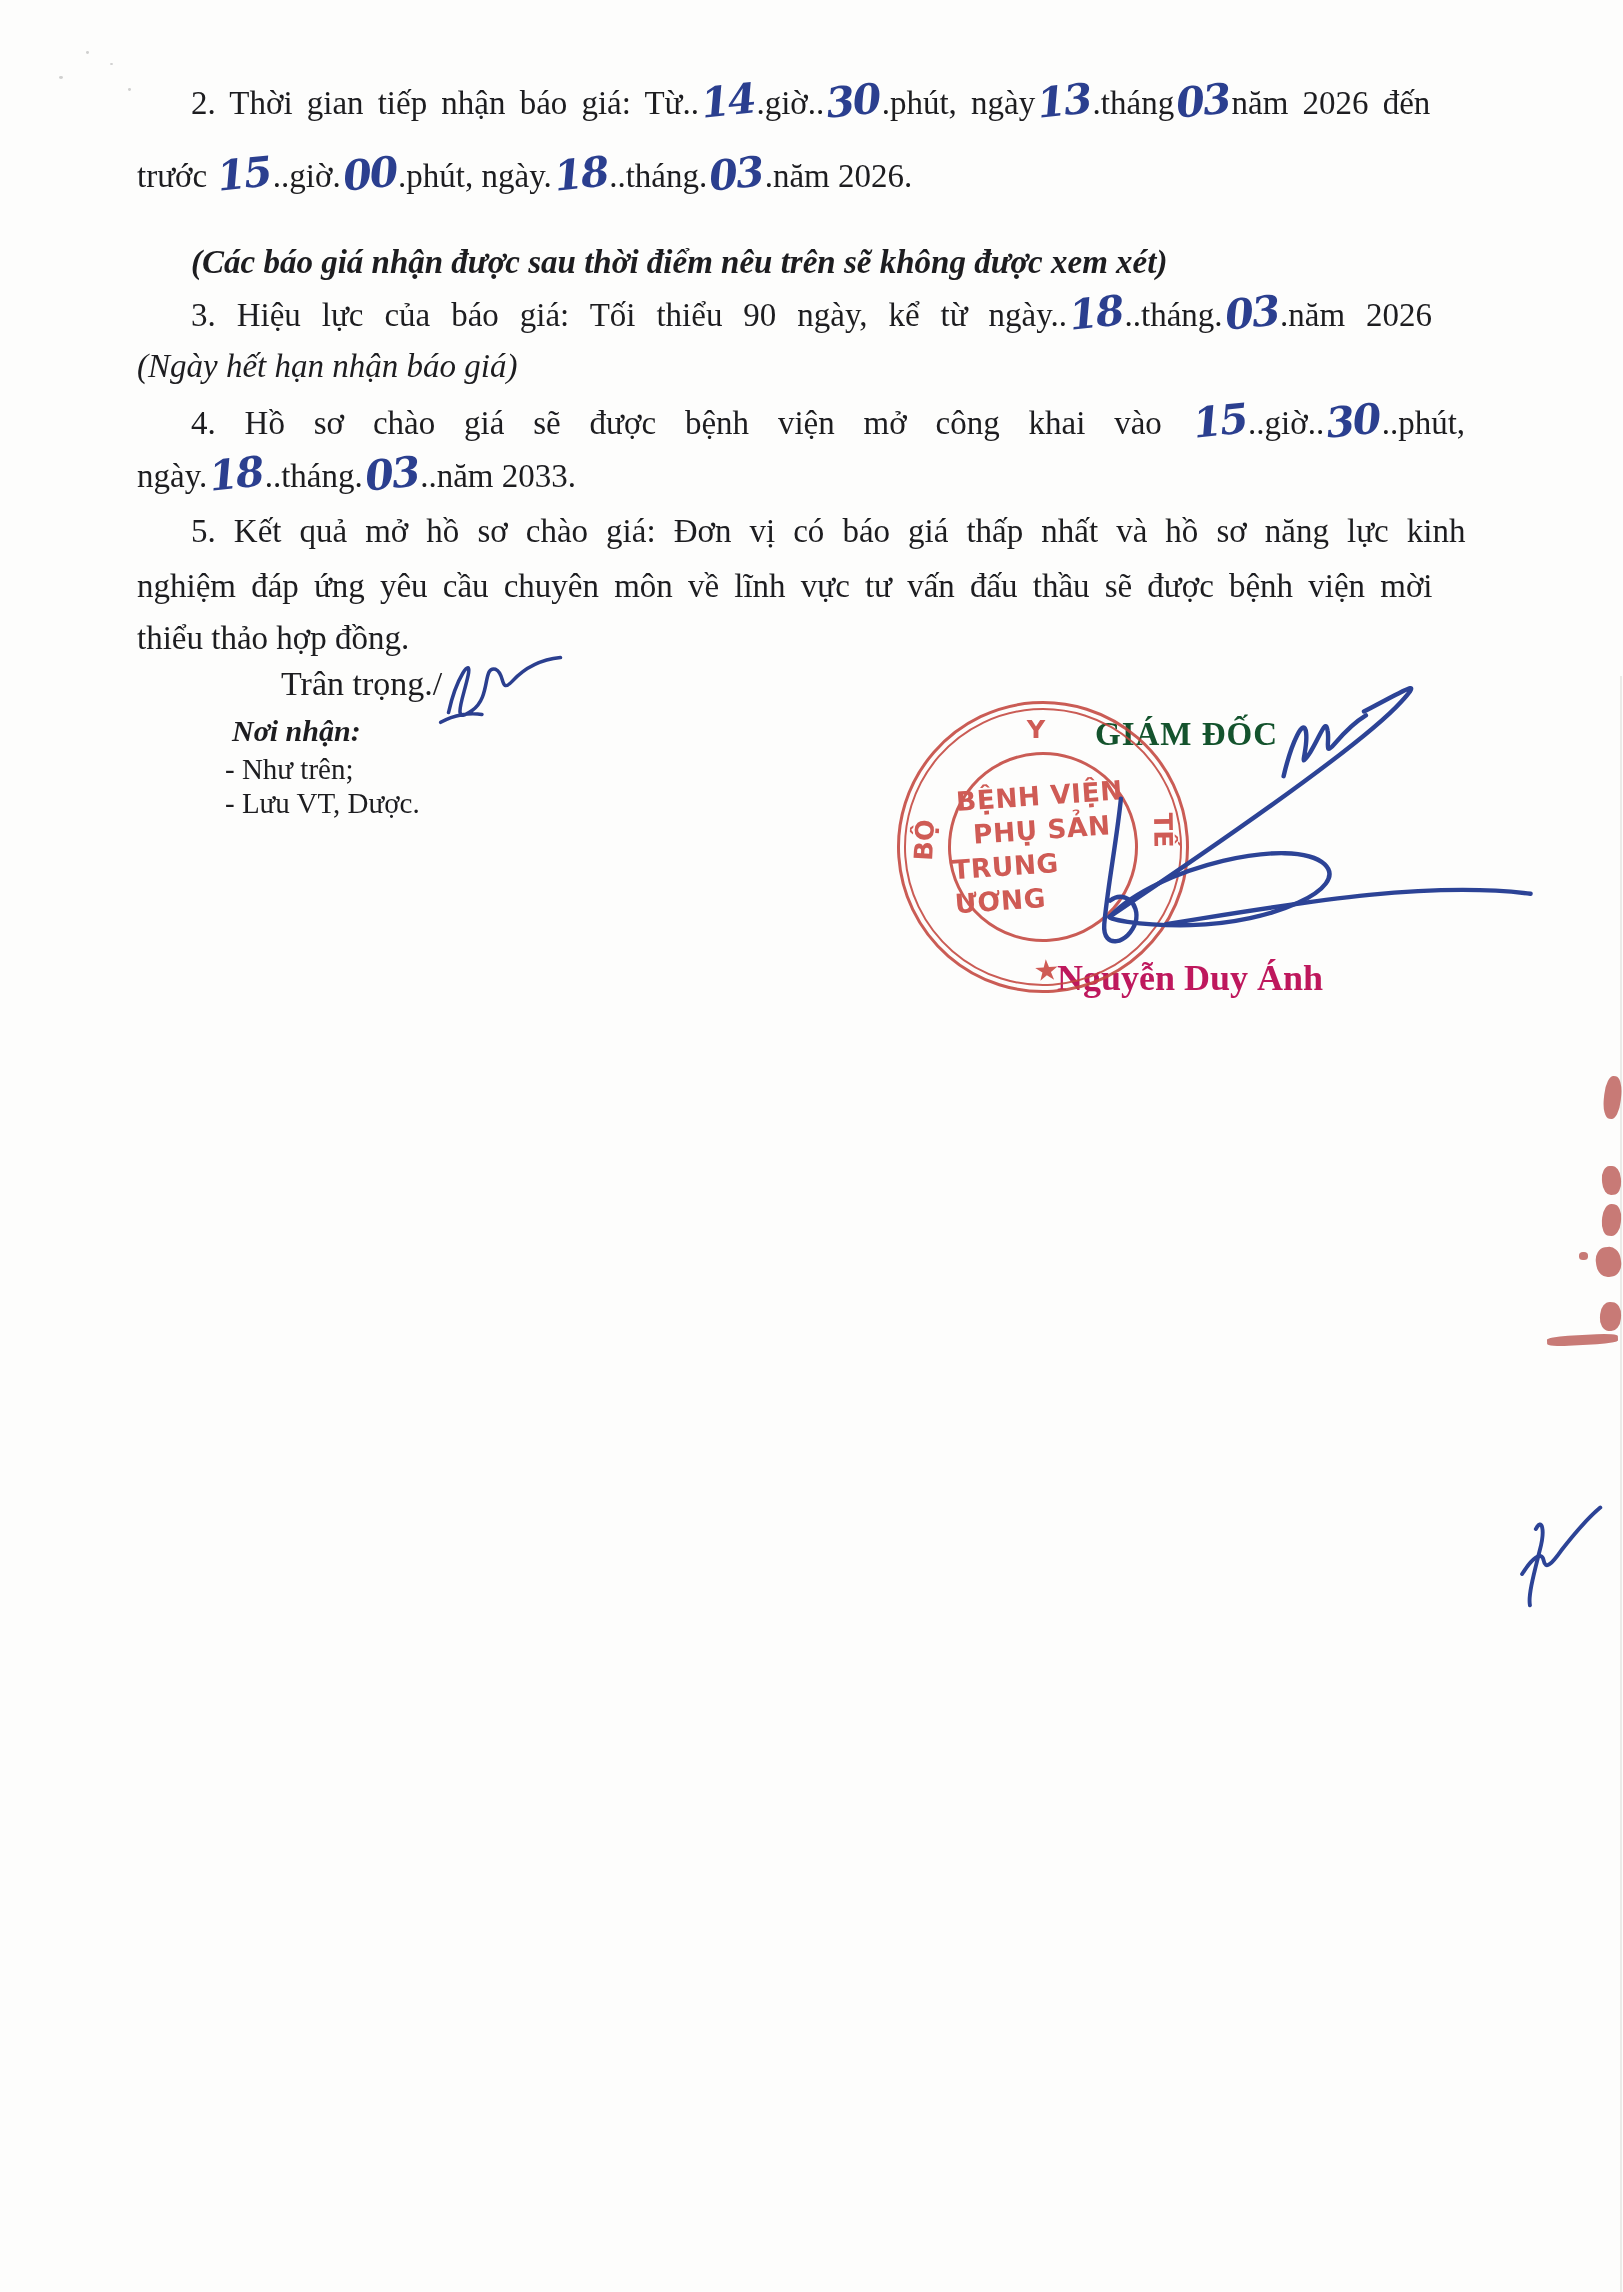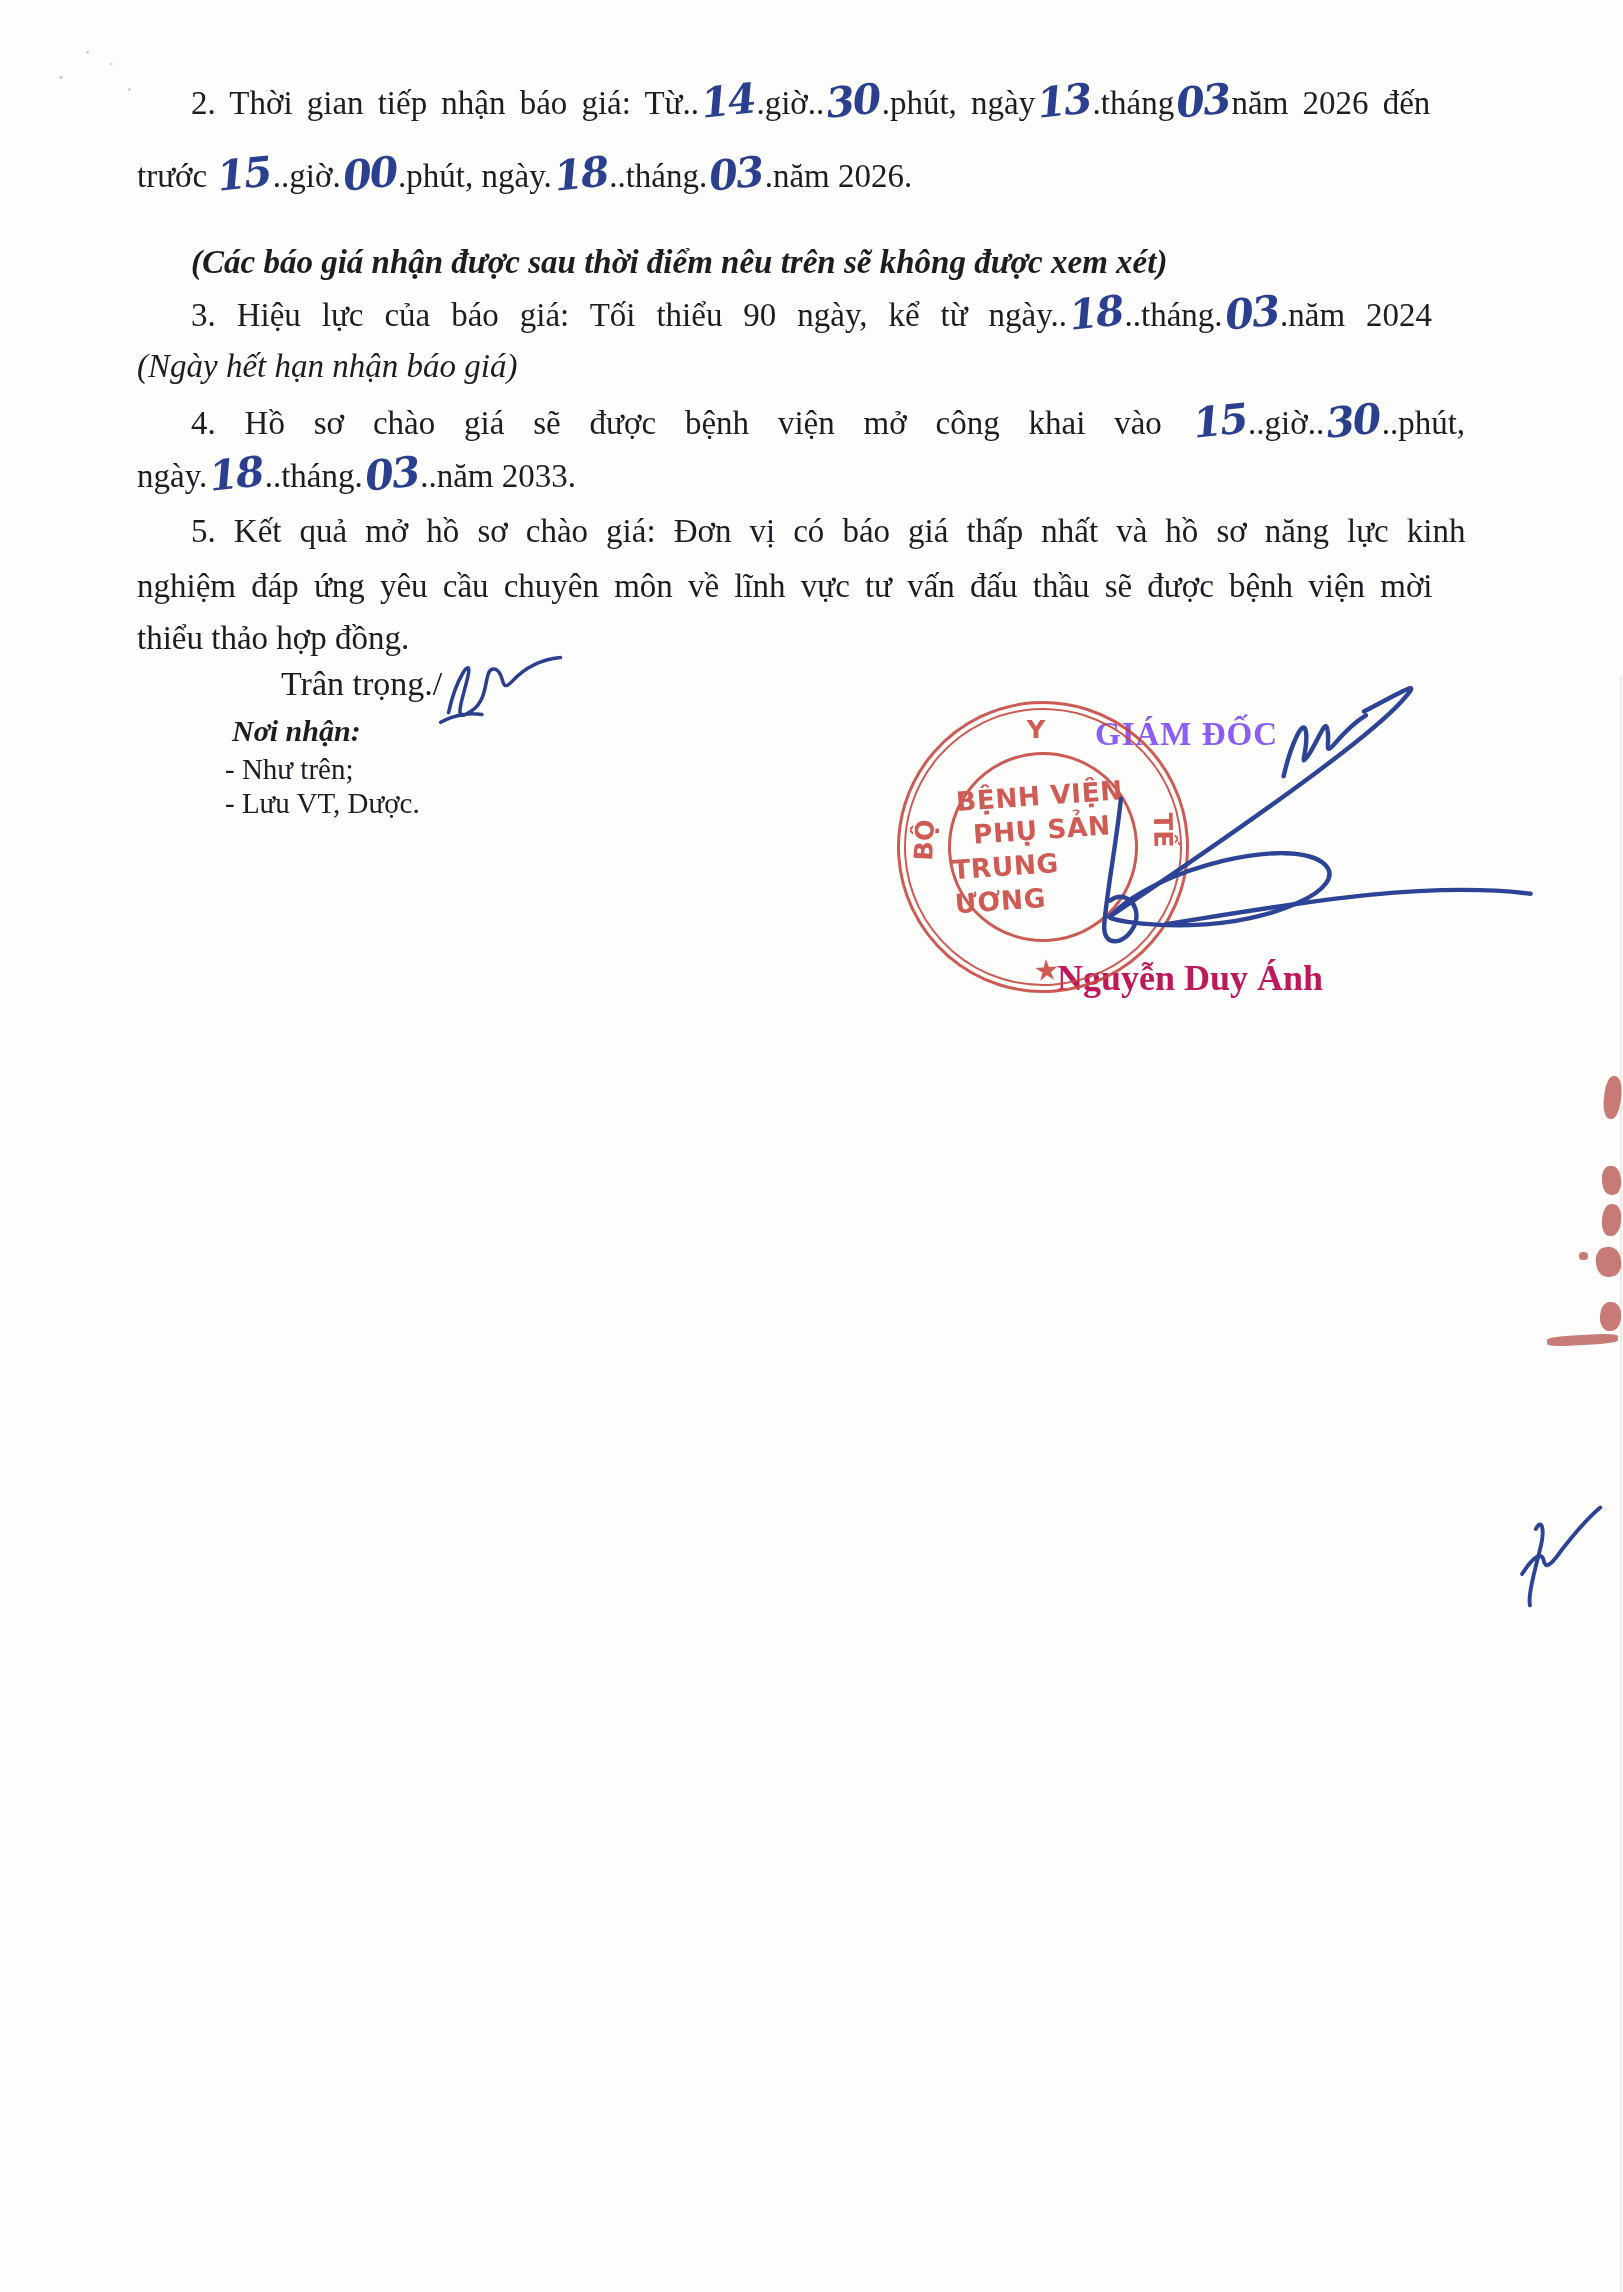--- a/index.html
+++ b/index.html
@@ -21,21 +21,21 @@
     font-family:"DejaVu Serif", serif;
     font-style:italic;font-weight:bold;color:#2b3f8f;
     font-size:1.25em;line-height:0;display:inline-block;
     transform:rotate(-6deg) translateY(1px);letter-spacing:-2px;padding:0 2px;
   }
   .closing{position:absolute;left:281px;top:665px;font-size:34px;}
   .recipients-title{position:absolute;left:232px;top:714px;font-size:30px;font-weight:bold;font-style:italic;}
   .recipient-item{position:absolute;left:225px;font-size:29px;}
   .director-title{
     position:absolute;left:1095px;top:716px;width:196px;
-    font-size:33px;font-weight:bold;letter-spacing:1px;color:#8b5cf6;
+    font-size:33px;font-weight:bold;letter-spacing:1px;color:#14532d;
   }
   .signer-name{
     position:absolute;left:1057px;top:957px;
     font-size:36px;font-weight:bold;color:#be185d;
   }
   
   .stamp{
     position:absolute;left:897px;top:701px;width:292px;height:292px;
     transform:rotate(-4deg);opacity:.88;z-index:2;
     font-family:"DejaVu Sans", sans-serif;
@@ -86,21 +86,21 @@
   </div>
   <div class="content-line" style="top:155px;">
     <span>trước </span><span class="hw">15</span><span>..giờ.</span><span class="hw">00</span><span>.phút, ngày.</span><span class="hw">18</span><span>..tháng.</span><span class="hw">03</span><span>.năm 2026.</span>
   </div>
 
   <div class="content-line indent bold-italic" style="top:241px;">
     <span>(Các báo giá nhận được sau thời điểm nêu trên sẽ không được xem xét)</span>
   </div>
 
   <div class="content-line indent ws13" style="top:294px;">
-    <span>3. Hiệu lực của báo giá: Tối thiểu 90 ngày, kể từ ngày..</span><span class="hw">18</span><span>..tháng.</span><span class="hw">03</span><span>.năm 2024</span>
+    <span>3. Hiệu lực của báo giá: Tối thiểu 90 ngày, kể từ ngày..</span><span class="hw">18</span><span>..tháng.</span><span class="hw">03</span><span>.năm 2026</span>
   </div>
   <div class="content-line italic" style="top:345px;">
     <span>(Ngày hết hạn nhận báo giá)</span>
   </div>
 
   <div class="content-line indent ws21" style="top:402px;">
     <span>4. Hồ sơ chào giá sẽ được bệnh viện mở công khai vào </span><span class="hw">15</span><span>..giờ..</span><span class="hw">30</span><span>..phút,</span>
   </div>
   <div class="content-line" style="top:455px;">
     <span>ngày.</span><span class="hw">18</span><span>..tháng.</span><span class="hw">03</span><span>..năm 2033.</span>

